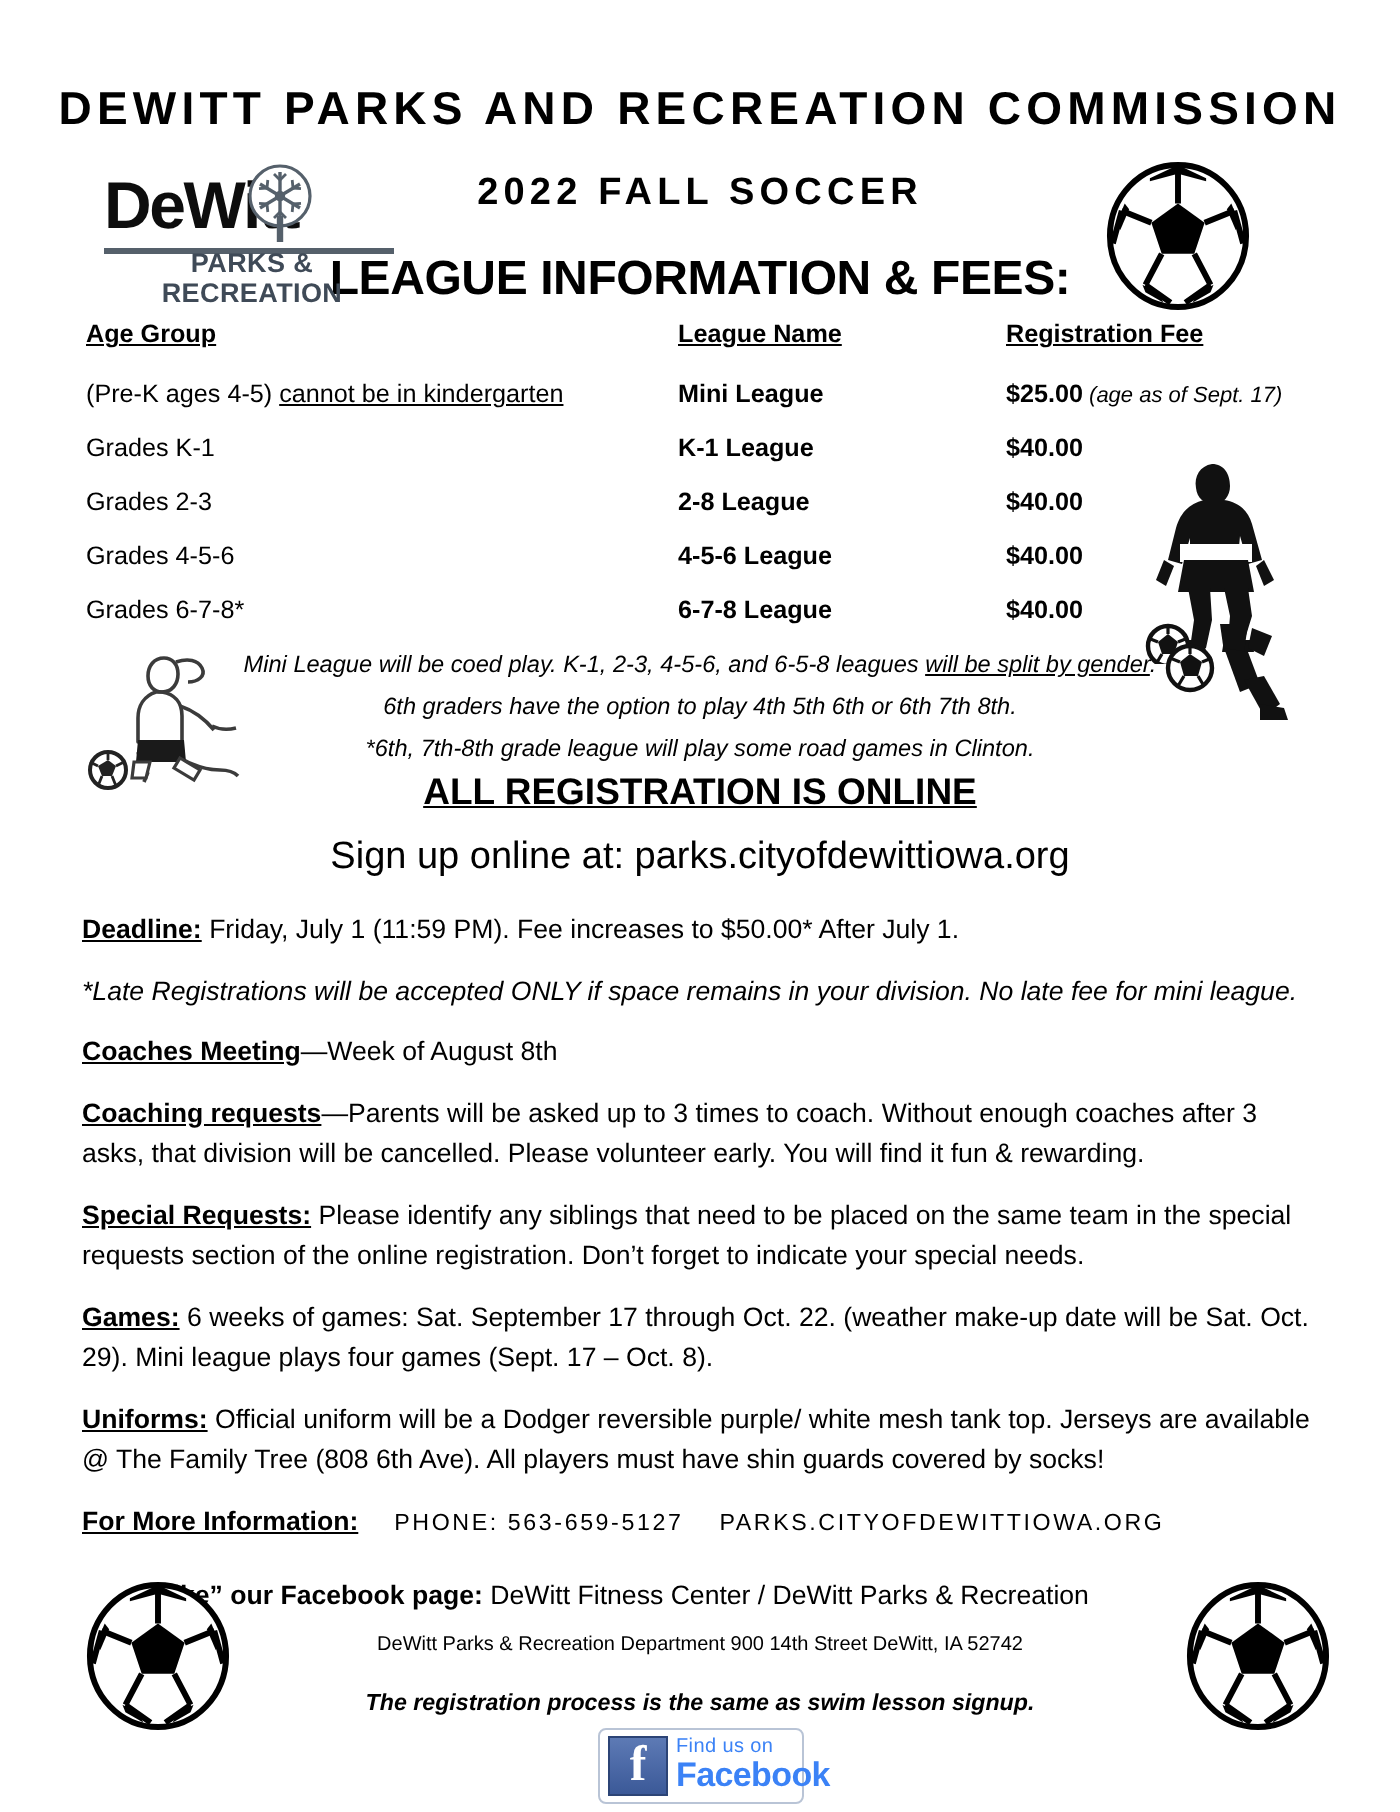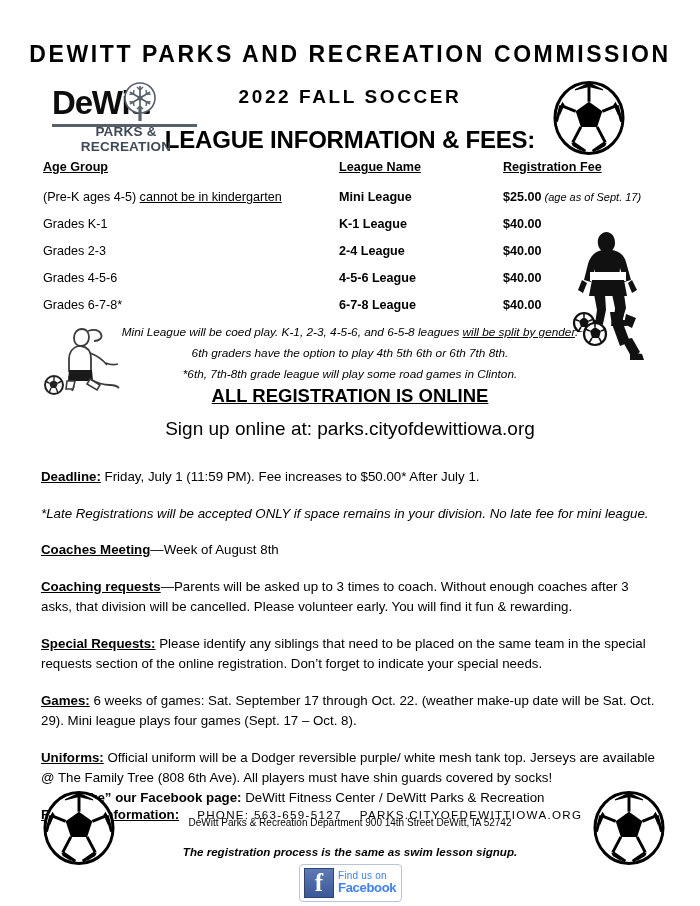--- a/index.html
+++ b/index.html
@@ -131,21 +131,21 @@
   }
 
   
   .body-block {
     position: absolute;
     left: 41px; top: 451px;
     width: 622px;
     font-size: 13.3px;
     line-height: 20.5px;
   }
-  .para { margin: 16px 0 10px 0; }
+  .para { margin: 4px 0 10px 0; }
   .lbl { font-weight: bold; text-decoration: underline; }
   .ital { font-style: italic; }
   .info-line {
     font-size: 11.6px;
     letter-spacing: 1.3px;
     padding-left: 18px;
   }
 
   
   .footer {
@@ -192,21 +192,21 @@
     line-height: 28px;
     text-align: center;
     flex: 0 0 auto;
   }
   .fb-text {
     margin-left: 4px;
     line-height: 1.02;
     color: #3b82f6;
   }
   .fb-small { font-size: 10px; display:block; letter-spacing:0.2px;}
-  .fb-big   { font-size: 13px; display:block; font-weight: bold; letter-spacing:-0.3px;}
+  .fb-big   { font-size: 17px; display:block; font-weight: bold; letter-spacing:-0.3px;}
 
   .gfx { position: absolute; }
 </style>
 </head>
 <body>
 
 <div class="main-title">DEWITT PARKS AND RECREATION COMMISSION</div>
 <div class="subtitle">2022 FALL SOCCER</div>
 <div class="section-heading">LEAGUE INFORMATION &amp; FEES:</div>
 
@@ -263,21 +263,21 @@
   </div>
 
   <div class="tbl-row">
     <span class="col-age">Grades K-1</span>
     <span class="col-league">K-1 League</span>
     <span class="col-fee">$40.00</span>
   </div>
 
   <div class="tbl-row">
     <span class="col-age">Grades 2-3</span>
-    <span class="col-league">2-4 League</span>
+    <span class="col-league">2-8 League</span>
     <span class="col-fee">$40.00</span>
   </div>
 
   <div class="tbl-row">
     <span class="col-age">Grades 4-5-6</span>
     <span class="col-league">4-5-6 League</span>
     <span class="col-fee">$40.00</span>
   </div>
 
   <div class="tbl-row">

